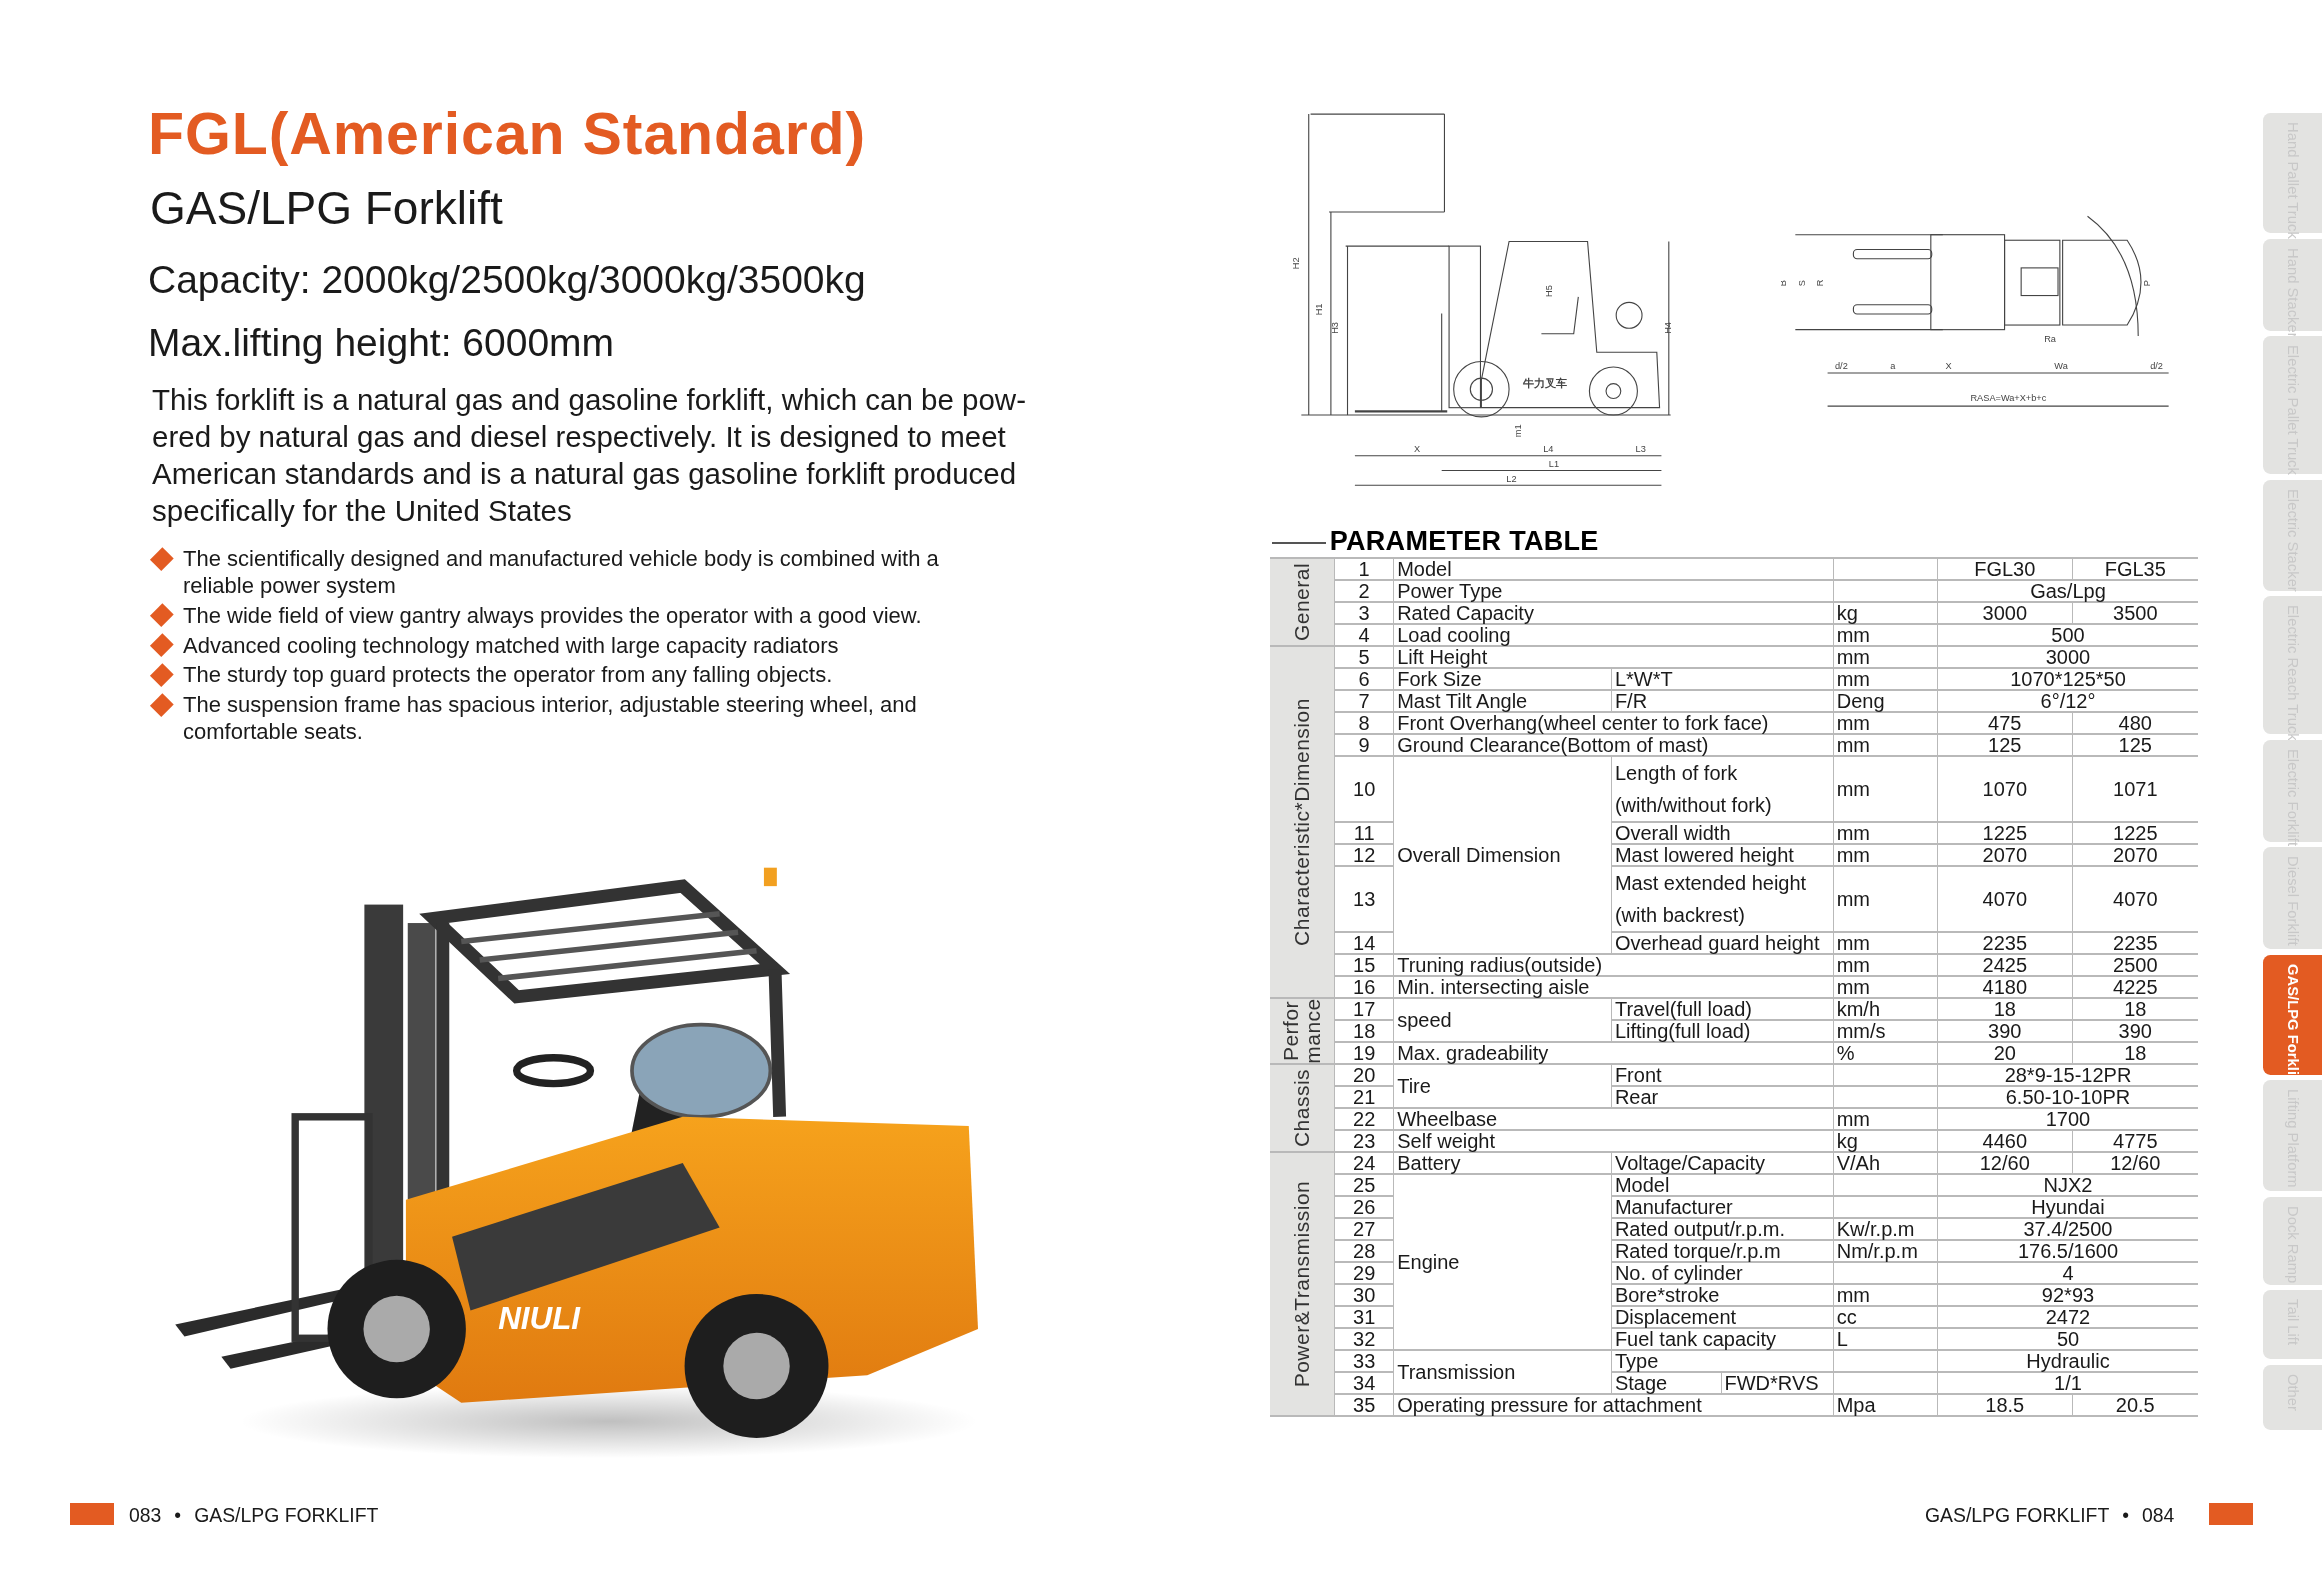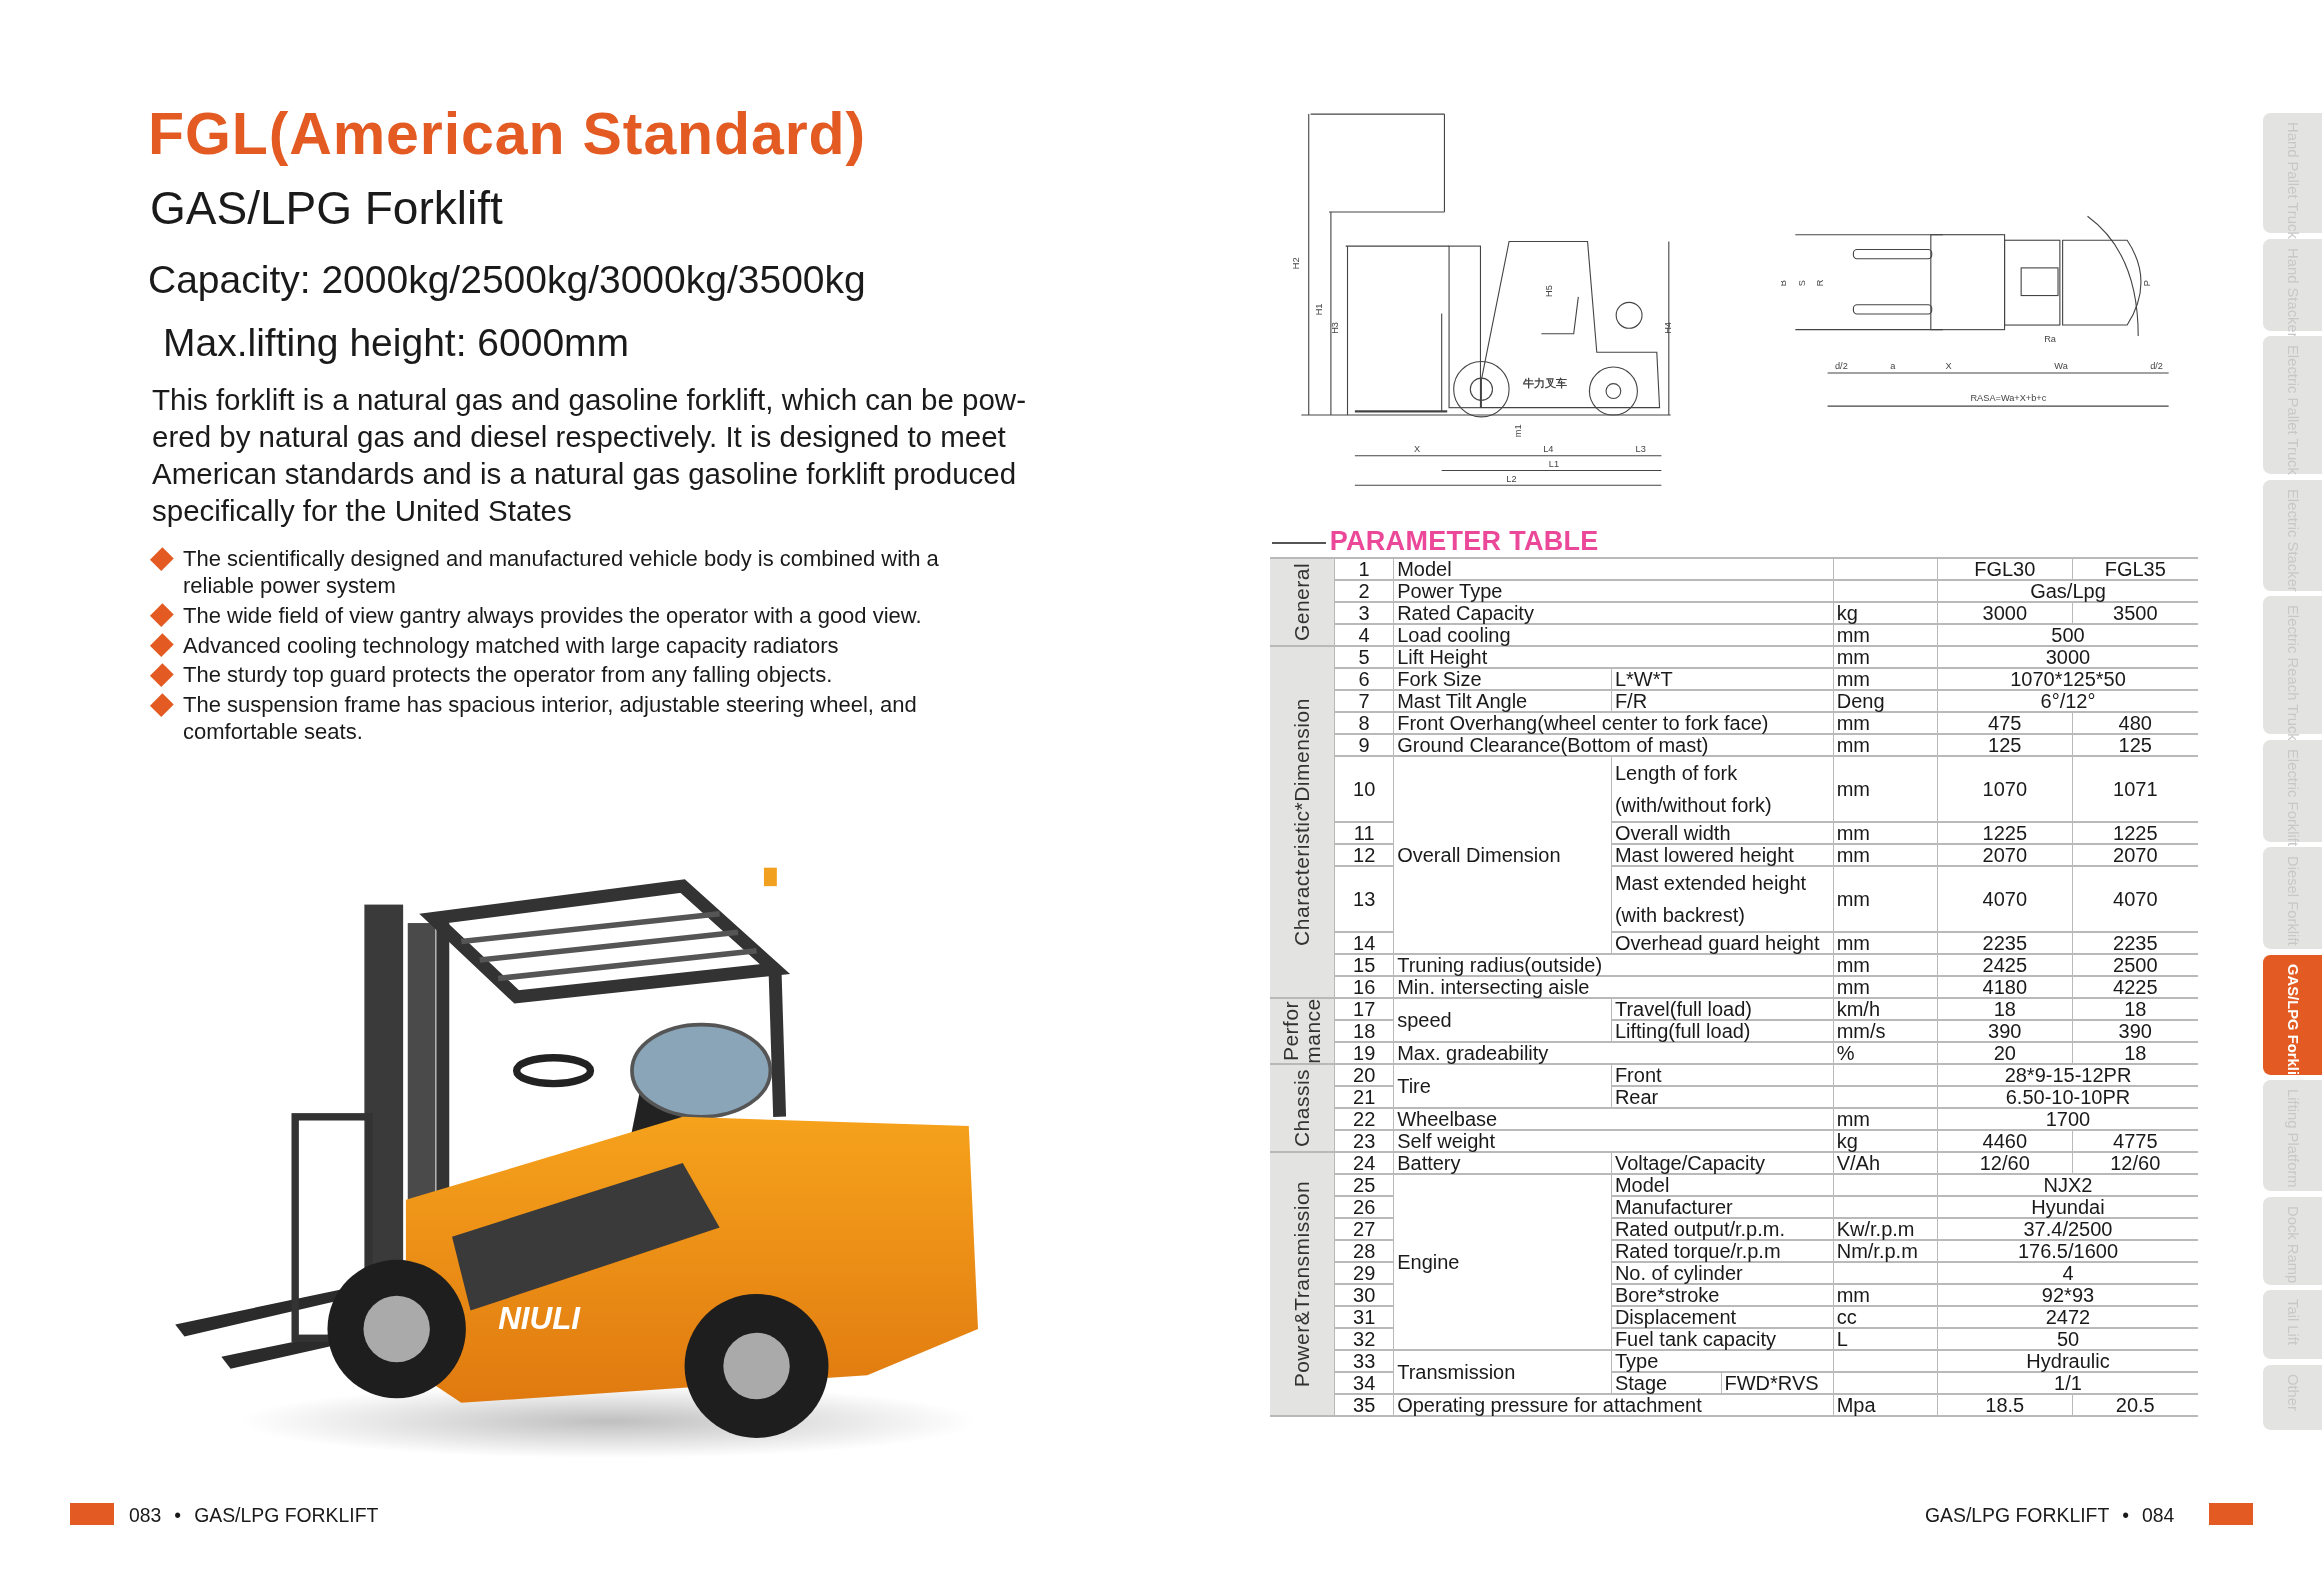--- a/index.html
+++ b/index.html
@@ -2,37 +2,37 @@
 <html style="font-size:14.8px"><head>
 <meta charset="utf-8">
 <style>
   html,body{margin:0;padding:0;background:#fff;}
   body{width:2322px;height:1587px;position:relative;overflow:hidden;font-family:"Liberation Sans",sans-serif;color:#1a1a1a;}
   .abs{position:absolute;}
   
   .title{left:148px;top:100px;font-size:59px;font-weight:bold;color:#e35b22;letter-spacing:0.9px;}
   .subtitle{left:150px;top:181px;font-size:46px;color:#1a1a1a;}
   .cap{left:148px;top:258px;font-size:39px;}
-  .maxh{left:148px;top:321px;font-size:39px;margin-left:15px;}
+  .maxh{left:148px;top:321px;font-size:39px;}
   .desc{left:152px;top:381px;width:932px;font-size:29.5px;line-height:37px;}
   .features{left:152px;top:545px;width:831px;margin:0;padding:0;list-style:none;}
   .features li{position:relative;padding-left:31px;font-size:22px;line-height:27px;margin-bottom:2.8px;}
   .features li .dia{position:absolute;left:1.8px;top:5.5px;width:15.7px;height:15.7px;background:#e35b22;transform:rotate(45deg) scaleY(1.1);}
   .photo{left:166px;top:812px;width:812px;height:665px;}
   
   .foot-left-bar{left:70px;top:1503px;width:44px;height:22px;background:#e35b22;}
   .foot-left{left:129px;top:1504px;font-size:19.4px;}
   .foot-right-bar{left:2209px;top:1503px;width:44px;height:22px;background:#e35b22;}
   .foot-right{left:1925px;top:1504px;font-size:19.4px;}
   .foot span.dot{margin:0 13px;}
   
   .diag1{left:1292px;top:103px;width:388px;height:397px;}
   .diag2{left:1781px;top:196px;width:425px;height:212px;}
   
-  .pt-title{left:1272px;top:526px;font-size:27px;font-weight:bold;color:#ec4899;letter-spacing:0.3px;}
+  .pt-title{left:1272px;top:526px;font-size:27px;font-weight:bold;color:#000000;letter-spacing:0.3px;}
   .pt-title .line{display:inline-block;width:54px;height:1.8px;background:#555;vertical-align:middle;margin-right:3.7px;}
   table.params{position:absolute;left:1270px;top:557px;width:928px;border-collapse:collapse;font-size:20px;line-height:20px;}
   table.params td{border-top:2.8px solid #b9b9b9;border-bottom:2.8px solid #b9b9b9;border-left:1.8px solid #b9b9b9;padding:0 2.8px;height:19.4px;white-space:nowrap;}
   table.params td.grp{background:#e3e3e1;border-left:none;width:63px;padding:0;position:relative;}
   table.params td.grp span{position:absolute;left:50%;top:50%;transform:translate(-50%,-50%) rotate(-90deg);white-space:nowrap;font-size:21px;color:#333;letter-spacing:0.5px;}
   table.params td.grp span.two{line-height:22px;text-align:center;}
   table.params td.no{width:52px;text-align:center;}
   table.params td.c{text-align:center;}
   table.params td.u{width:96px;text-align:left;}
   table.params td.v{width:126px;text-align:center;}

